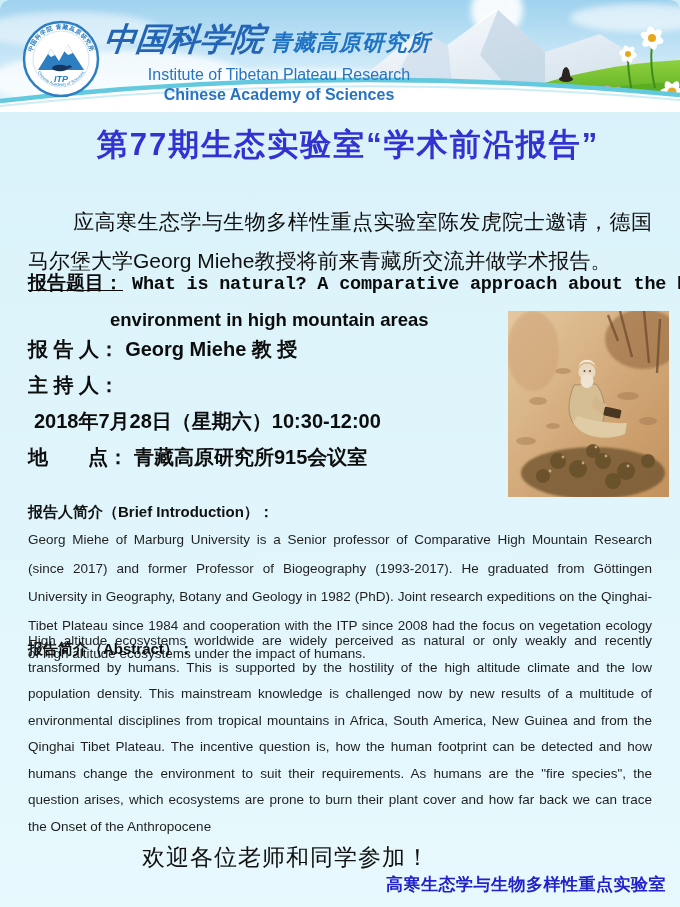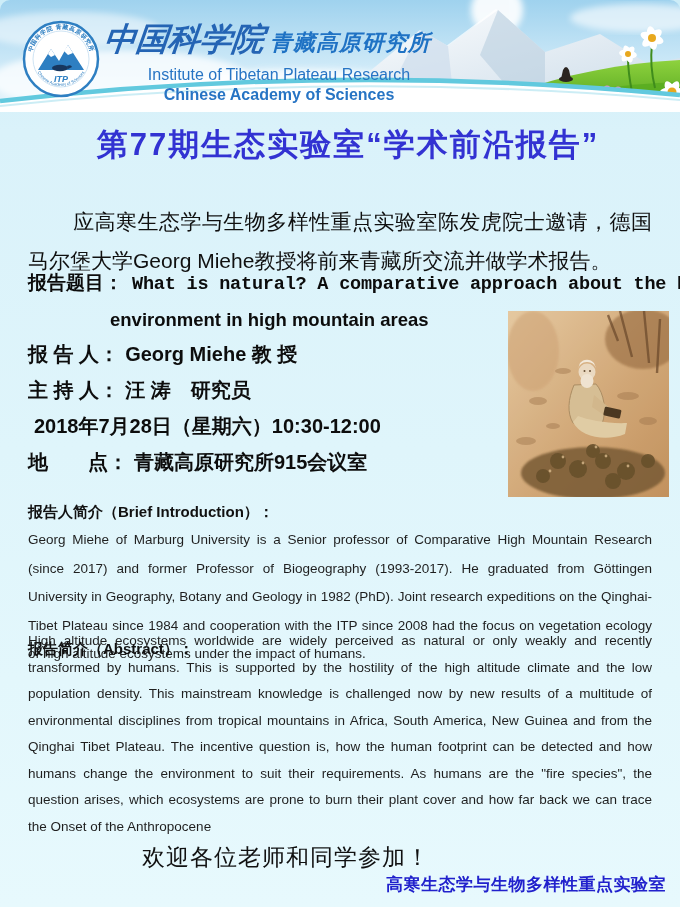--- a/index.html
+++ b/index.html
@@ -27,25 +27,25 @@
     position:absolute; top:124px; left:0; width:680px; text-align:center;
     font-size:31px; font-weight:700; color:#3232d2; letter-spacing:2px;padding-left:8px;
   }
   .intro {
     position:absolute; top:181px; left:28px; width:624px;
     font-size:21px; line-height:39px; color:#101010;
     text-align:justify; text-indent:2.15em;
   }
   .report-head { position:absolute; top:270px; left:28px; width:644px; color:#0c0c0c; }
   .report-line1 { display:flex; white-space:nowrap; align-items:baseline; }
-  .report-label { font-size:19px; font-weight:700; margin-right:9px; white-space:pre; }
+  .report-label { font-size:19px; font-weight:700; margin-right:9px; white-space:pre;text-decoration:underline; }
   .report-text  { font-size:18.5px; font-weight:700; letter-spacing:-0.2px;font-family:Liberation Mono, monospace; }
   .report-line2 { margin:13px 0 0 82px; font-size:18.5px; font-weight:700; }
   .details { position:absolute; top:336px; left:28px; width:470px; color:#0d0d0d; }
-  .drow { height:36px; display:flex; align-items:center; font-size:20px; font-weight:700; }
+  .drow { height:36px; display:flex; align-items:flex-start; font-size:20px; font-weight:700; }
   .dlabel { white-space:pre; }
   .dvalue { margin-left:6px; white-space:pre; }
   .photo { position:absolute; left:508px; top:311px; width:161px; height:186px; }
   .sec-heading { position:absolute; left:28px; font-size:15px; font-weight:700; color:#111; }
   .bio-heading { top:503px; }
   .bio-body {
     position:absolute; top:526px; left:28px; width:624px;
     font-size:13.5px; line-height:28.5px; color:#1f1f1f; text-align:justify;
   }
   .abs-heading { top:640px; }
@@ -199,21 +199,20 @@
     <div class="report-line2">environment in high mountain areas</div>
   </div>
 
   <div class="details">
     <div class="drow">
       <span class="dlabel">报 告 人：</span>
       <span class="dvalue">Georg Miehe 教 授</span>
     </div>
     <div class="drow">
       <span class="dlabel">主 持 人：</span>
-      <span class="dvalue">汪 涛　研究员</span>
     </div>
     <div class="drow">
       <span class="dvalue">2018年7月28日（星期六）10:30-12:00</span>
     </div>
     <div class="drow">
       <span class="dlabel">地　　点：</span>
       <span class="dvalue">青藏高原研究所915会议室</span>
     </div>
   </div>
 

